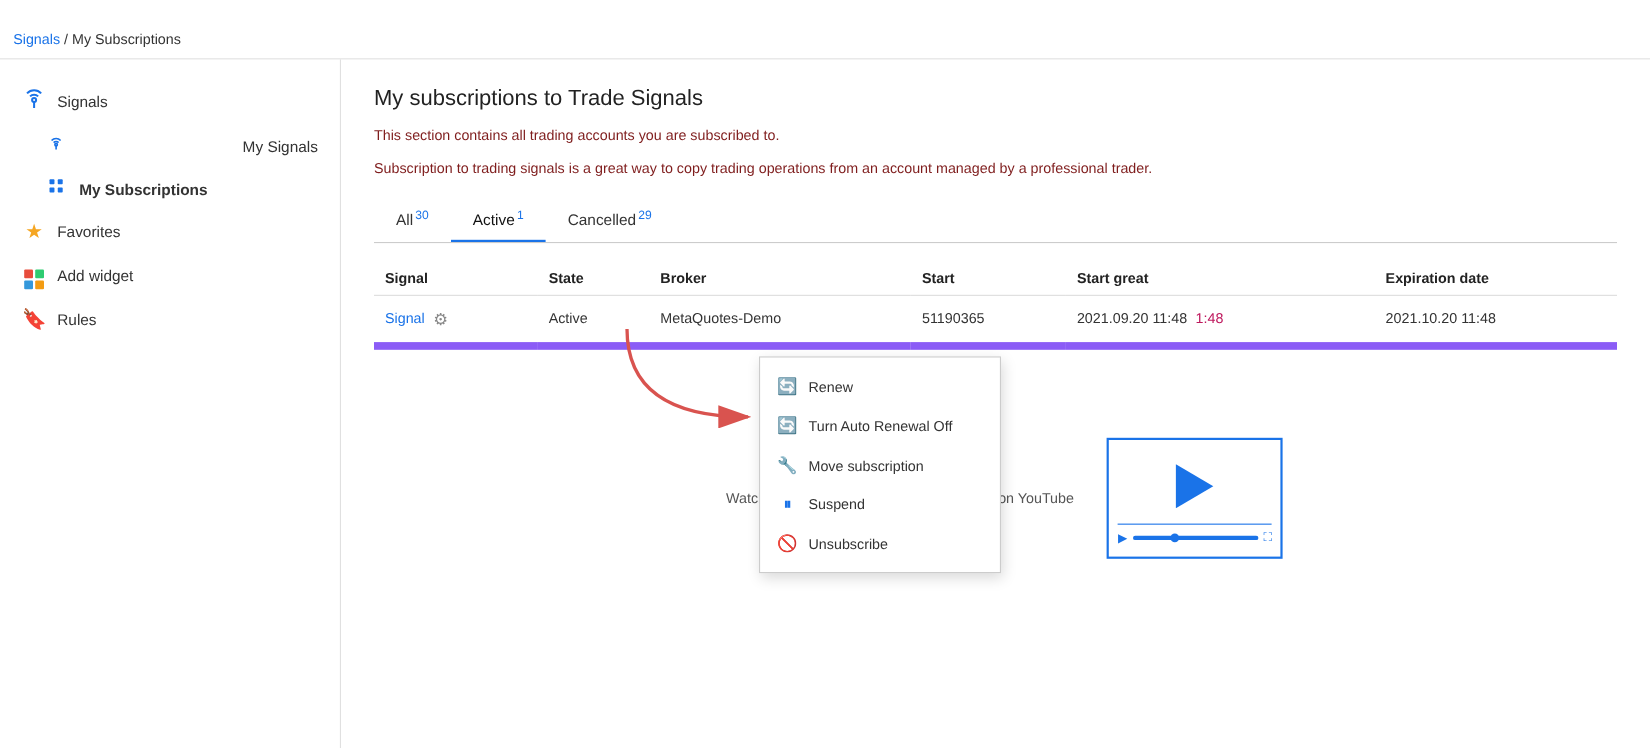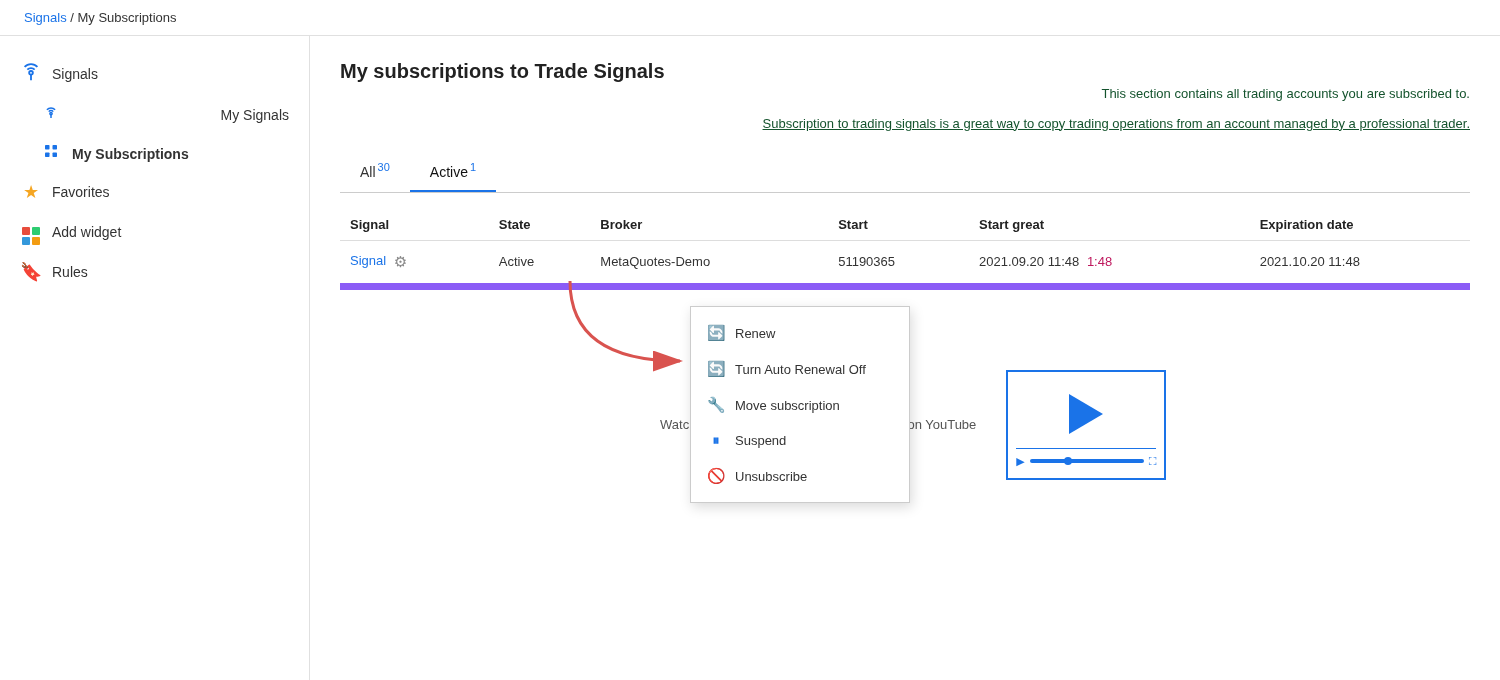--- a/index.html
+++ b/index.html
@@ -1,23 +1,24 @@
 <!DOCTYPE html>
 <html><head>
   <meta charset="utf-8">
   <style>
     * { box-sizing: border-box; margin: 0; padding: 0; }
     body { font-family: Arial, sans-serif; font-size: 14px; background: #fff; color: #333; }
 
     
     .breadcrumb {
-      padding: 10px 24px;
+      padding: 10px 12px;
       font-size: 13px;
       border-bottom: 1px solid #e0e0e0;
       color: #333;
+      margin-top: 18px;
     }
     .breadcrumb a {
       color: #1a73e8;
       text-decoration: none;
     }
 
     
     .layout {
       display: flex;
       height: calc(680px - 36px);
@@ -52,31 +53,30 @@
     
     .main {
       flex: 1;
       padding: 24px 30px;
       overflow-y: auto;
       position: relative;
     }
 
     .page-title {
       font-size: 20px;
-      font-weight: bold;
-      margin-bottom: 1px;
+      font-weight: normal;
+      margin-bottom: 12px;
       color: #222;
     }
 
     .page-desc {
       font-size: 13px;
-      color: #14532d;
+      color: #7f1d1d;
       line-height: 1.5;
       margin-bottom: 20px;
-      text-align: right;
     }
 
     
     .tabs {
       display: flex;
       border-bottom: 1px solid #ccc;
       margin-bottom: 16px;
     }
     .tab {
       padding: 8px 20px 10px;
@@ -312,28 +312,31 @@
       <span class="icon icon-rules">🔖</span>
       <span>Rules</span>
     </div>
 
   </div>
 
   <div class="main">
 
     <h1 class="page-title">My subscriptions to Trade Signals</h1>
     <p class="page-desc">This section contains all trading accounts you are subscribed to.</p>
-    <p class="page-desc" style="margin-top:-10px;text-decoration:underline;">Subscription to trading signals is a great way to copy trading operations from an account managed by a professional trader.</p>
+    <p class="page-desc" style="margin-top:-10px;">Subscription to trading signals is a great way to copy trading operations from an account managed by a professional trader.</p>
 
     <div class="tabs">
       <div class="tab">
         <span>All</span><span class="badge">30</span>
       </div>
       <div class="tab selected">
         <span>Active</span><span class="badge">1</span>
+      </div>
+      <div class="tab">
+        <span>Cancelled</span><span class="badge">29</span>
       </div>
     </div>
 
     <table class="data-table">
       <thead>
         <tr>
           <th>Signal</th>
           <th>State</th>
           <th>Broker</th>
           <th>Start</th>

